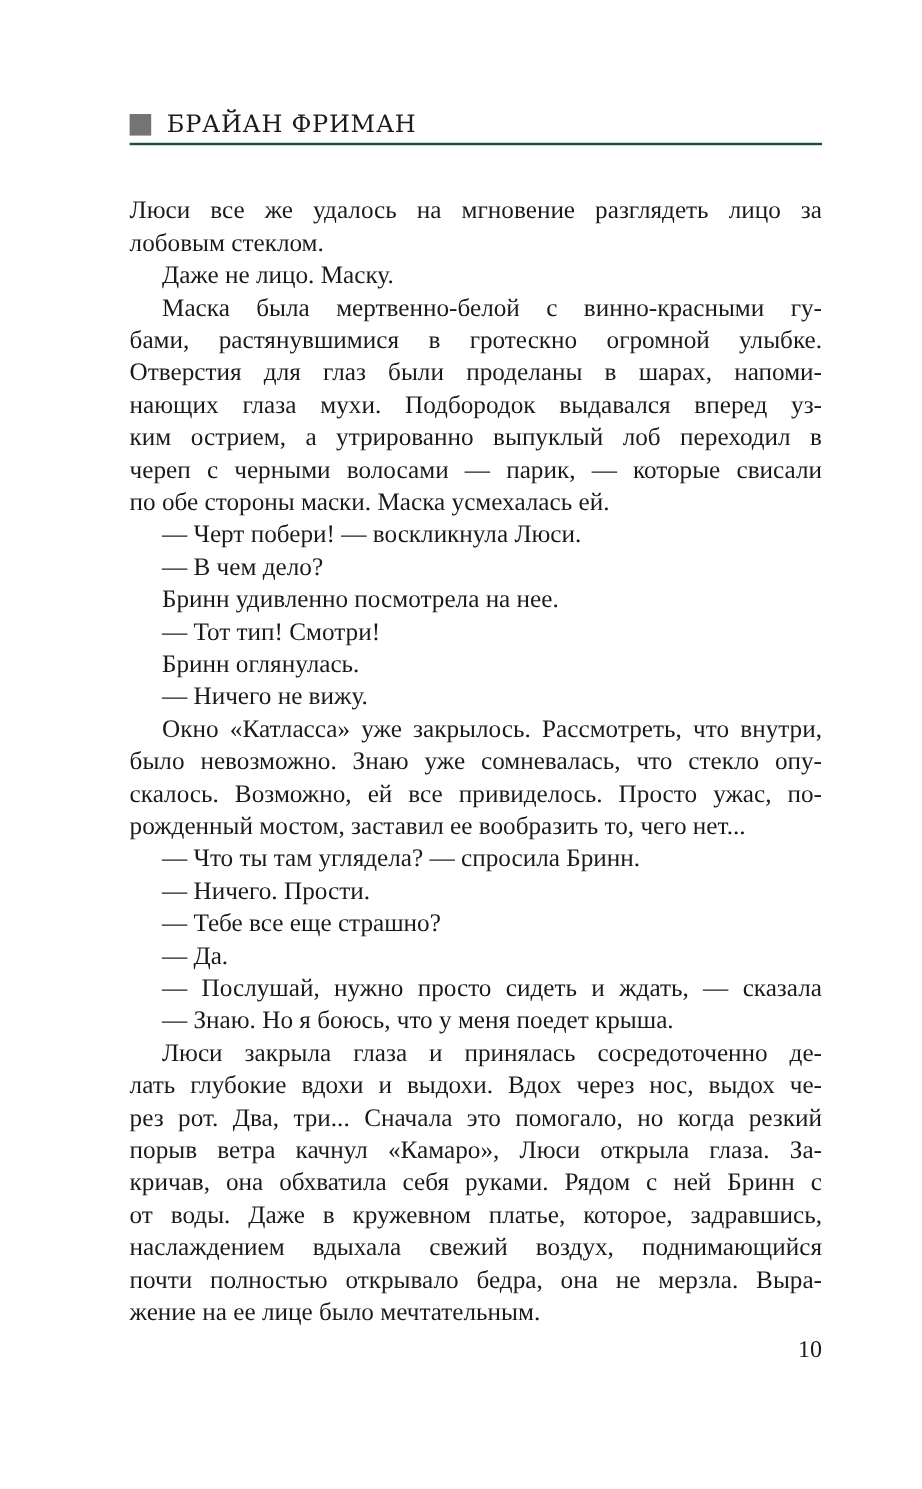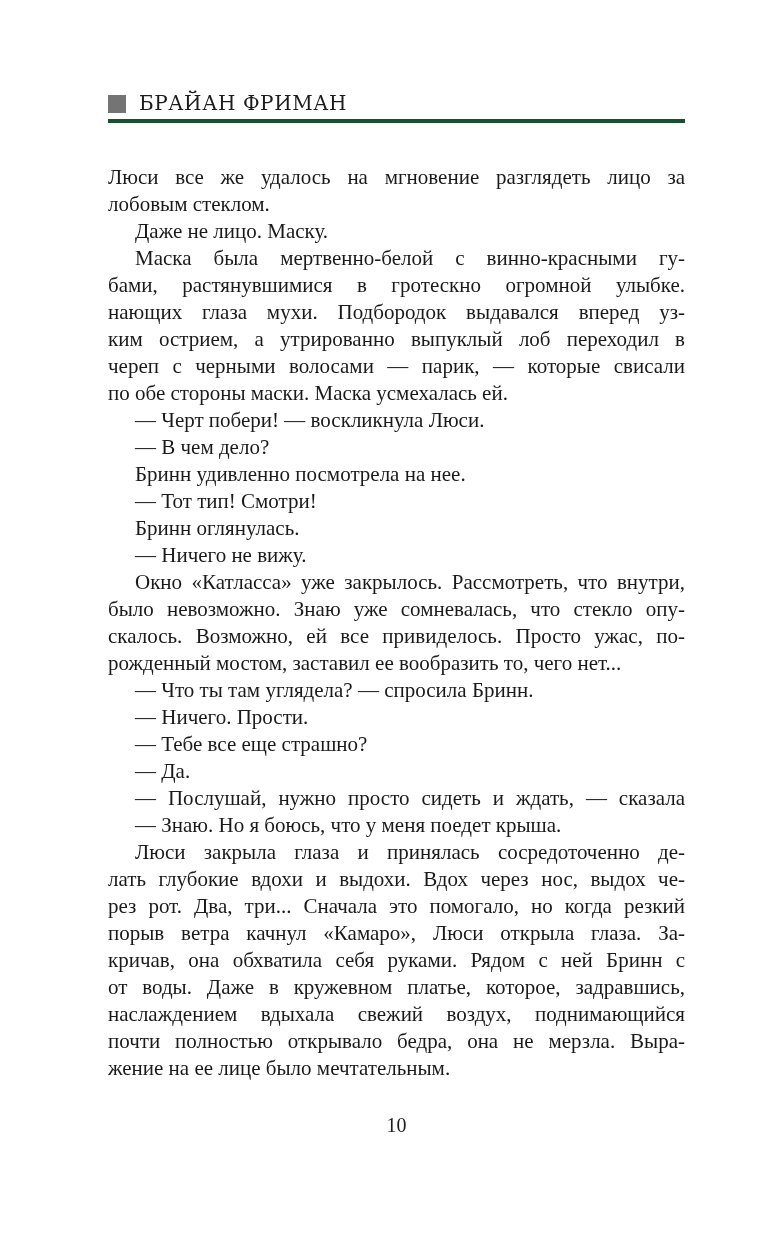--- a/index.html
+++ b/index.html
@@ -16,21 +16,21 @@
     position: absolute;
     left: 108px;
     top: 91px;
     width: 577px;
   }
   .running-header {
     display: flex;
     align-items: center;
     gap: 13px;
     height: 26px;
-    border-bottom: 4px solid #14532d;
+    border-bottom: 2px solid #14532d;
     padding-bottom: 2px;
   }
   .header-square {
     width: 18px;
     height: 18px;
     background: #747474;
     flex: 0 0 auto;
   }
   .header-title {
     font-family: "DejaVu Serif", serif;
@@ -54,21 +54,21 @@
     white-space: normal;
     text-align: justify;
     text-align-last: justify;
   }
   .line.ind { text-indent: 27px; }
   .folio {
     position: absolute;
     left: 108px;
     top: 1112px;
     width: 577px;
-    text-align: center;
+    text-align: right;
     font-size: 20px;
     line-height: 27px;
     color: #1c1c1c;
   }
 </style>
 </head>
 <body>
 
 <div class="page">
   <div class="content">
@@ -82,20 +82,21 @@
         <div>
           <div class="line just">Люси все же удалось на мгновение разглядеть лицо за</div>
           <div class="line">лобовым стеклом.</div>
         </div>
         <div>
           <div class="line ind">Даже не лицо. Маску.</div>
         </div>
         <div>
           <div class="line just ind">Маска была мертвенно-белой с винно-красными гу-</div>
           <div class="line just">бами, растянувшимися в гротескно огромной улыбке.</div>
+          <div class="line just">Отверстия для глаз были проделаны в шарах, напоми-</div>
           <div class="line just">нающих глаза мухи. Подбородок выдавался вперед уз-</div>
           <div class="line just">ким острием, а утрированно выпуклый лоб переходил в</div>
           <div class="line just">череп с черными волосами — парик, — которые свисали</div>
           <div class="line">по обе стороны маски. Маска усмехалась ей.</div>
         </div>
         <div>
           <div class="line ind">— Черт побери! — воскликнула Люси.</div>
         </div>
         <div>
           <div class="line ind">— В чем дело?</div>

